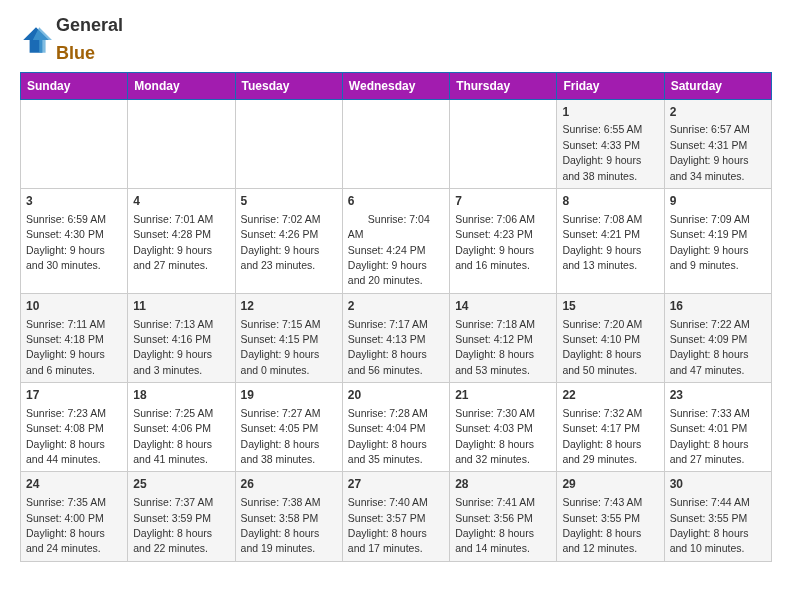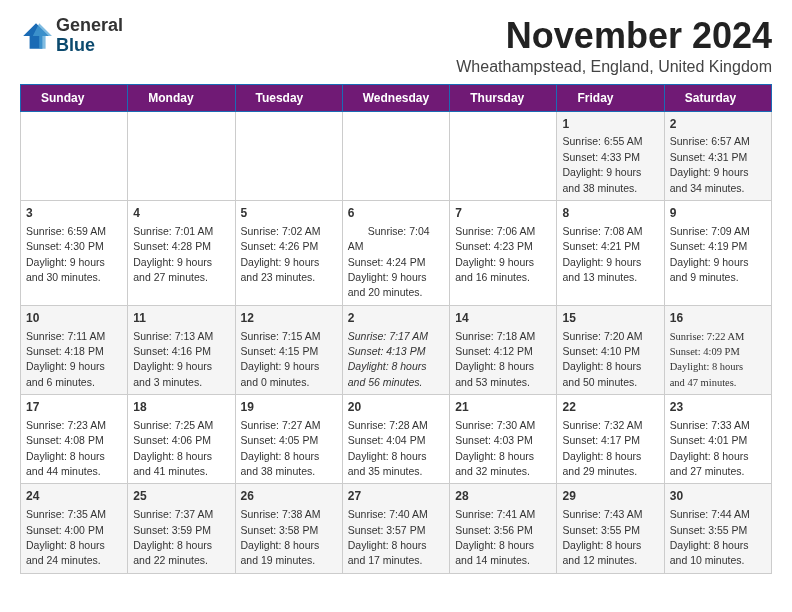--- a/index.html
+++ b/index.html
@@ -18,30 +18,31 @@
     }
     .logo {
       display: flex;
       align-items: center;
       gap: 4px;
     }
     .logo-text {
       display: flex;
       flex-direction: column;
       line-height: 1.1;
+      gap: 8px;
     }
     .logo-general {
       font-size: 18px;
       font-weight: bold;
       color: #333;
     }
     .logo-blue {
       font-size: 18px;
       font-weight: bold;
-      color: #0c4a6e;
+      color: #a16207;
     }
     .logo-icon {
       width: 32px;
       height: 32px;
     }
     .title-block {
       text-align: right;
     }
     .month-year {
       font-size: 36px;
@@ -54,23 +55,23 @@
       color: #444;
       margin-top: 2px;
     }
     .calendar {
       width: 100%;
       border-collapse: collapse;
       margin-top: 8px;
       font-size: 11px;
     }
     .calendar thead th {
-      background-color: #701a75;
+      background-color: #a21caf;
       color: #fff;
-      padding: 6px 20px;
+      padding: 6px 6px;
       text-align: left;
       font-size: 12px;
       font-weight: bold;
       border: 1px solid #1a6bb5;
     }
     .calendar tbody td {
       border: 1px solid #ccc;
       vertical-align: top;
       padding: 4px 5px;
       width: calc(100% / 7);
@@ -107,24 +108,20 @@
   <div class="logo">
     <svg class="logo-icon" viewBox="0 0 40 40" xmlns="http://www.w3.org/2000/svg">
       <polygon points="20,4 36,20 28,20 28,36 12,36 12,20 4,20" fill="#1a6bb5"></polygon>
       <polygon points="24,4 40,20 32,20 32,36 24,36 24,20 16,20" fill="#4a9fd4" opacity="0.7"></polygon>
     </svg>
     <div class="logo-text">
       <span class="logo-general">General</span>
       <span class="logo-blue">Blue</span>
     </div>
   </div>
-  <div class="title-block">
-    <div class="month-year">November 2024</div>
-    <div class="location">Wheathampstead, England, United Kingdom</div>
-  </div>
 </div>
 
 <table class="calendar">
   <thead>
     <tr>
     <th>Sunday</th>
         <th>Monday</th>
         <th>Tuesday</th>
         <th>Wednesday</th>
         <th>Thursday</th>
@@ -184,33 +181,33 @@
 Daylight: 9 hours
 and 6 minutes.</span></td>
         <td><span class="day-number">11</span><span class="day-info" style="white-space: pre-line;">Sunrise: 7:13 AM
 Sunset: 4:16 PM
 Daylight: 9 hours
 and 3 minutes.</span></td>
         <td><span class="day-number">12</span><span class="day-info" style="white-space: pre-line;">Sunrise: 7:15 AM
 Sunset: 4:15 PM
 Daylight: 9 hours
 and 0 minutes.</span></td>
-        <td><span class="day-number">2</span><span class="day-info" style="white-space: pre-line; font-style: italic;">Sunrise: 7:17 AM
+        <td><span class="day-number">2</span><span class="day-info" style="white-space: pre-line;">Sunrise: 7:17 AM
 Sunset: 4:13 PM
 Daylight: 8 hours
 and 56 minutes.</span></td>
         <td><span class="day-number">14</span><span class="day-info" style="white-space: pre-line;">Sunrise: 7:18 AM
 Sunset: 4:12 PM
 Daylight: 8 hours
 and 53 minutes.</span></td>
         <td><span class="day-number">15</span><span class="day-info" style="white-space: pre-line;">Sunrise: 7:20 AM
 Sunset: 4:10 PM
 Daylight: 8 hours
 and 50 minutes.</span></td>
-        <td><span class="day-number">16</span><span class="day-info" style="white-space: pre-line; font-family: Liberation Serif, serif;">Sunrise: 7:22 AM
+        <td><span class="day-number">16</span><span class="day-info" style="white-space: pre-line;">Sunrise: 7:22 AM
 Sunset: 4:09 PM
 Daylight: 8 hours
 and 47 minutes.</span></td>
       </tr>
       <tr>
         <td><span class="day-number">17</span><span class="day-info" style="white-space: pre-line;">Sunrise: 7:23 AM
 Sunset: 4:08 PM
 Daylight: 8 hours
 and 44 minutes.</span></td>
         <td><span class="day-number">18</span><span class="day-info" style="white-space: pre-line; text-align: right;">Sunrise: 7:25 AM

